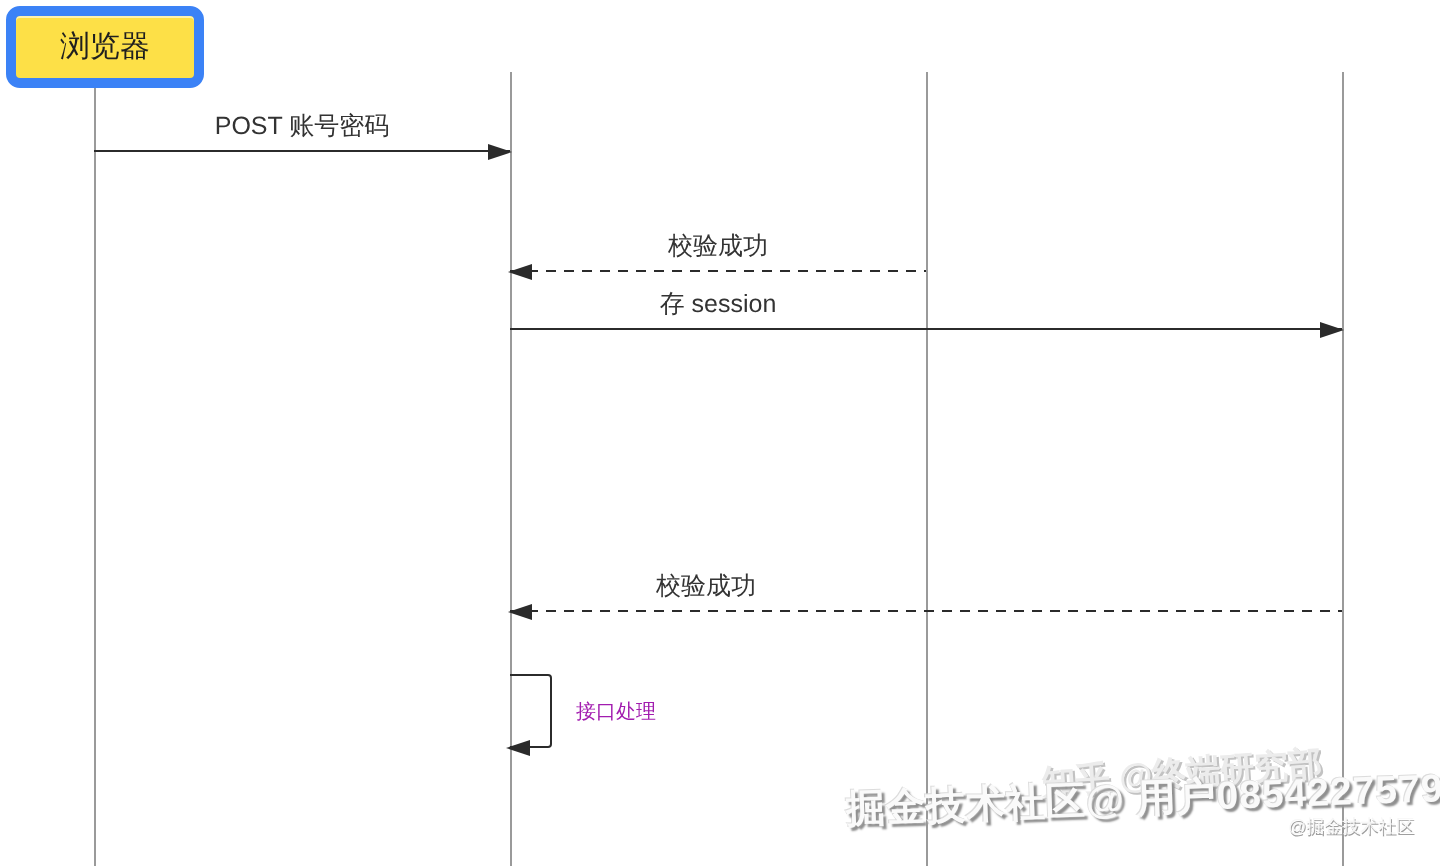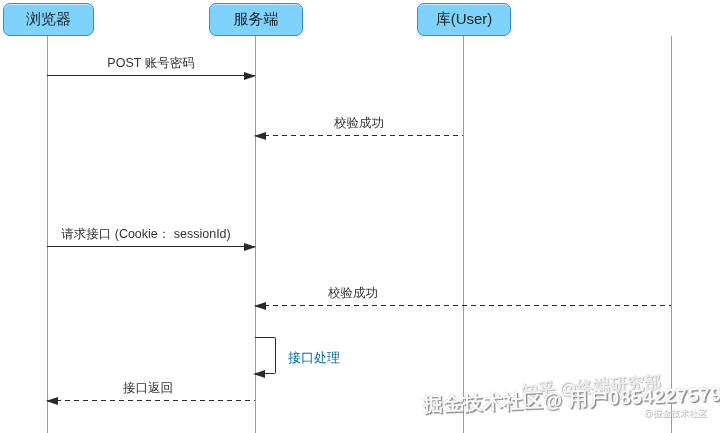--- a/index.html
+++ b/index.html
@@ -5,21 +5,21 @@
   html,body{margin:0;padding:0;background:#fff;}
   #stage{
     position:relative;width:720px;height:433px;background:#ffffff;overflow:hidden;
     font-family:"Liberation Sans","DejaVu Sans",sans-serif;color:#2b2b2b;
   }
   
   .lifeline{position:absolute;top:36px;bottom:0;width:1px;background:#9a9a9a;}
   .ll1{left:47px}.ll2{left:255px}.ll3{left:463px}.ll4{left:671px}
   
   .actor{
-    position:absolute;top:3px;height:31px;background:#7dd3fc;border:1px solid #3b82f6;
+    position:absolute;top:3px;height:31px;background:#fde047;border:5px solid #3b82f6;
     border-radius:7px;display:flex;align-items:center;justify-content:center;
     font-size:15px;font-weight:500;color:#1f1f1f;
     box-shadow:inset 0 1px 0 rgba(255,255,255,.55);
   }
   .a1{left:3px;width:89px}.a2{left:209px;width:92px}.a3{left:417px;width:92px}.a4{left:624px;width:94px}
   
   .msg{position:absolute;height:23px;}
   .msg .lbl{
     position:absolute;bottom:5px;transform:translateX(-50%);white-space:nowrap;
     font-size:12.5px;color:#333;
@@ -42,21 +42,21 @@
   
   .selfloop{
     position:absolute;left:255px;top:337px;width:20px;height:35px;
     border:1.5px solid #2b2b2b;border-left:none;border-radius:0 2px 2px 0;
   }
   .selfloop .head{
     position:absolute;left:-2px;bottom:-5px;width:0;height:0;
     border-top:4.5px solid transparent;border-bottom:4.5px solid transparent;
     border-right:12px solid #2b2b2b;
   }
-  .selflabel{position:absolute;left:288px;top:349px;font-size:13px;color:#0369a1;white-space:nowrap;}
+  .selflabel{position:absolute;left:288px;top:349px;font-size:10px;color:#a21caf;white-space:nowrap;}
   
   .wm-secondary{
     position:absolute;left:521px;top:380px;font-size:17px;font-weight:bold;white-space:nowrap;
     color:#ececec;text-shadow:1px 1px 0 #c2c2c2;transform:rotate(-4deg);transform-origin:left center;
   }
   .wm-primary{
     position:absolute;left:423px;top:391px;font-size:19.5px;font-weight:bold;white-space:nowrap;
     color:#fafafa;letter-spacing:.5px;
     text-shadow:1.5px 1.5px 1px #8f8f8f,-.5px -.5px 0 #dcdcdc;
     transform:rotate(-2deg);transform-origin:left center;
@@ -72,63 +72,52 @@
 <div id="stage">
 
   <div class="lifeline ll1"></div>
   <div class="lifeline ll2"></div>
   <div class="lifeline ll3"></div>
   <div class="lifeline ll4"></div>
 
   <div class="actor a1">
     <span>浏览器</span>
   </div>
-  <div class="actor a2">
-    <span>服务端</span>
-  </div>
-  <div class="actor a3">
-    <span>库(User)</span>
-  </div>
 
   <div class="msg m1">
     <div class="lbl">POST 账号密码</div>
     <div class="line solid"></div>
     <div class="head r"></div>
   </div>
 
 
   <div class="msg m3">
     <div class="lbl">校验成功</div>
     <div class="line dashed"></div>
     <div class="head l"></div>
   </div>
 
-
-
-  <div class="msg m6">
-    <div class="lbl">请求接口 (Cookie： sessionId)</div>
+  <div class="msg m4">
+    <div class="lbl">存 session</div>
     <div class="line solid"></div>
     <div class="head r"></div>
   </div>
+
+
 
 
   <div class="msg m8">
     <div class="lbl">校验成功</div>
     <div class="line dashed"></div>
     <div class="head l"></div>
   </div>
 
   <div class="selfloop">
     <div class="head"></div>
   </div>
   <div class="selflabel">接口处理</div>
 
-  <div class="msg m10">
-    <div class="lbl">接口返回</div>
-    <div class="line dashed"></div>
-    <div class="head l"></div>
-  </div>
 
   <div class="wm-secondary">知乎 @终端研究部</div>
   <div class="wm-primary">掘金技术社区@ 用户085422757966</div>
   <div class="wm-small">@掘金技术社区</div>
 
 </div>
 
 </body></html>

